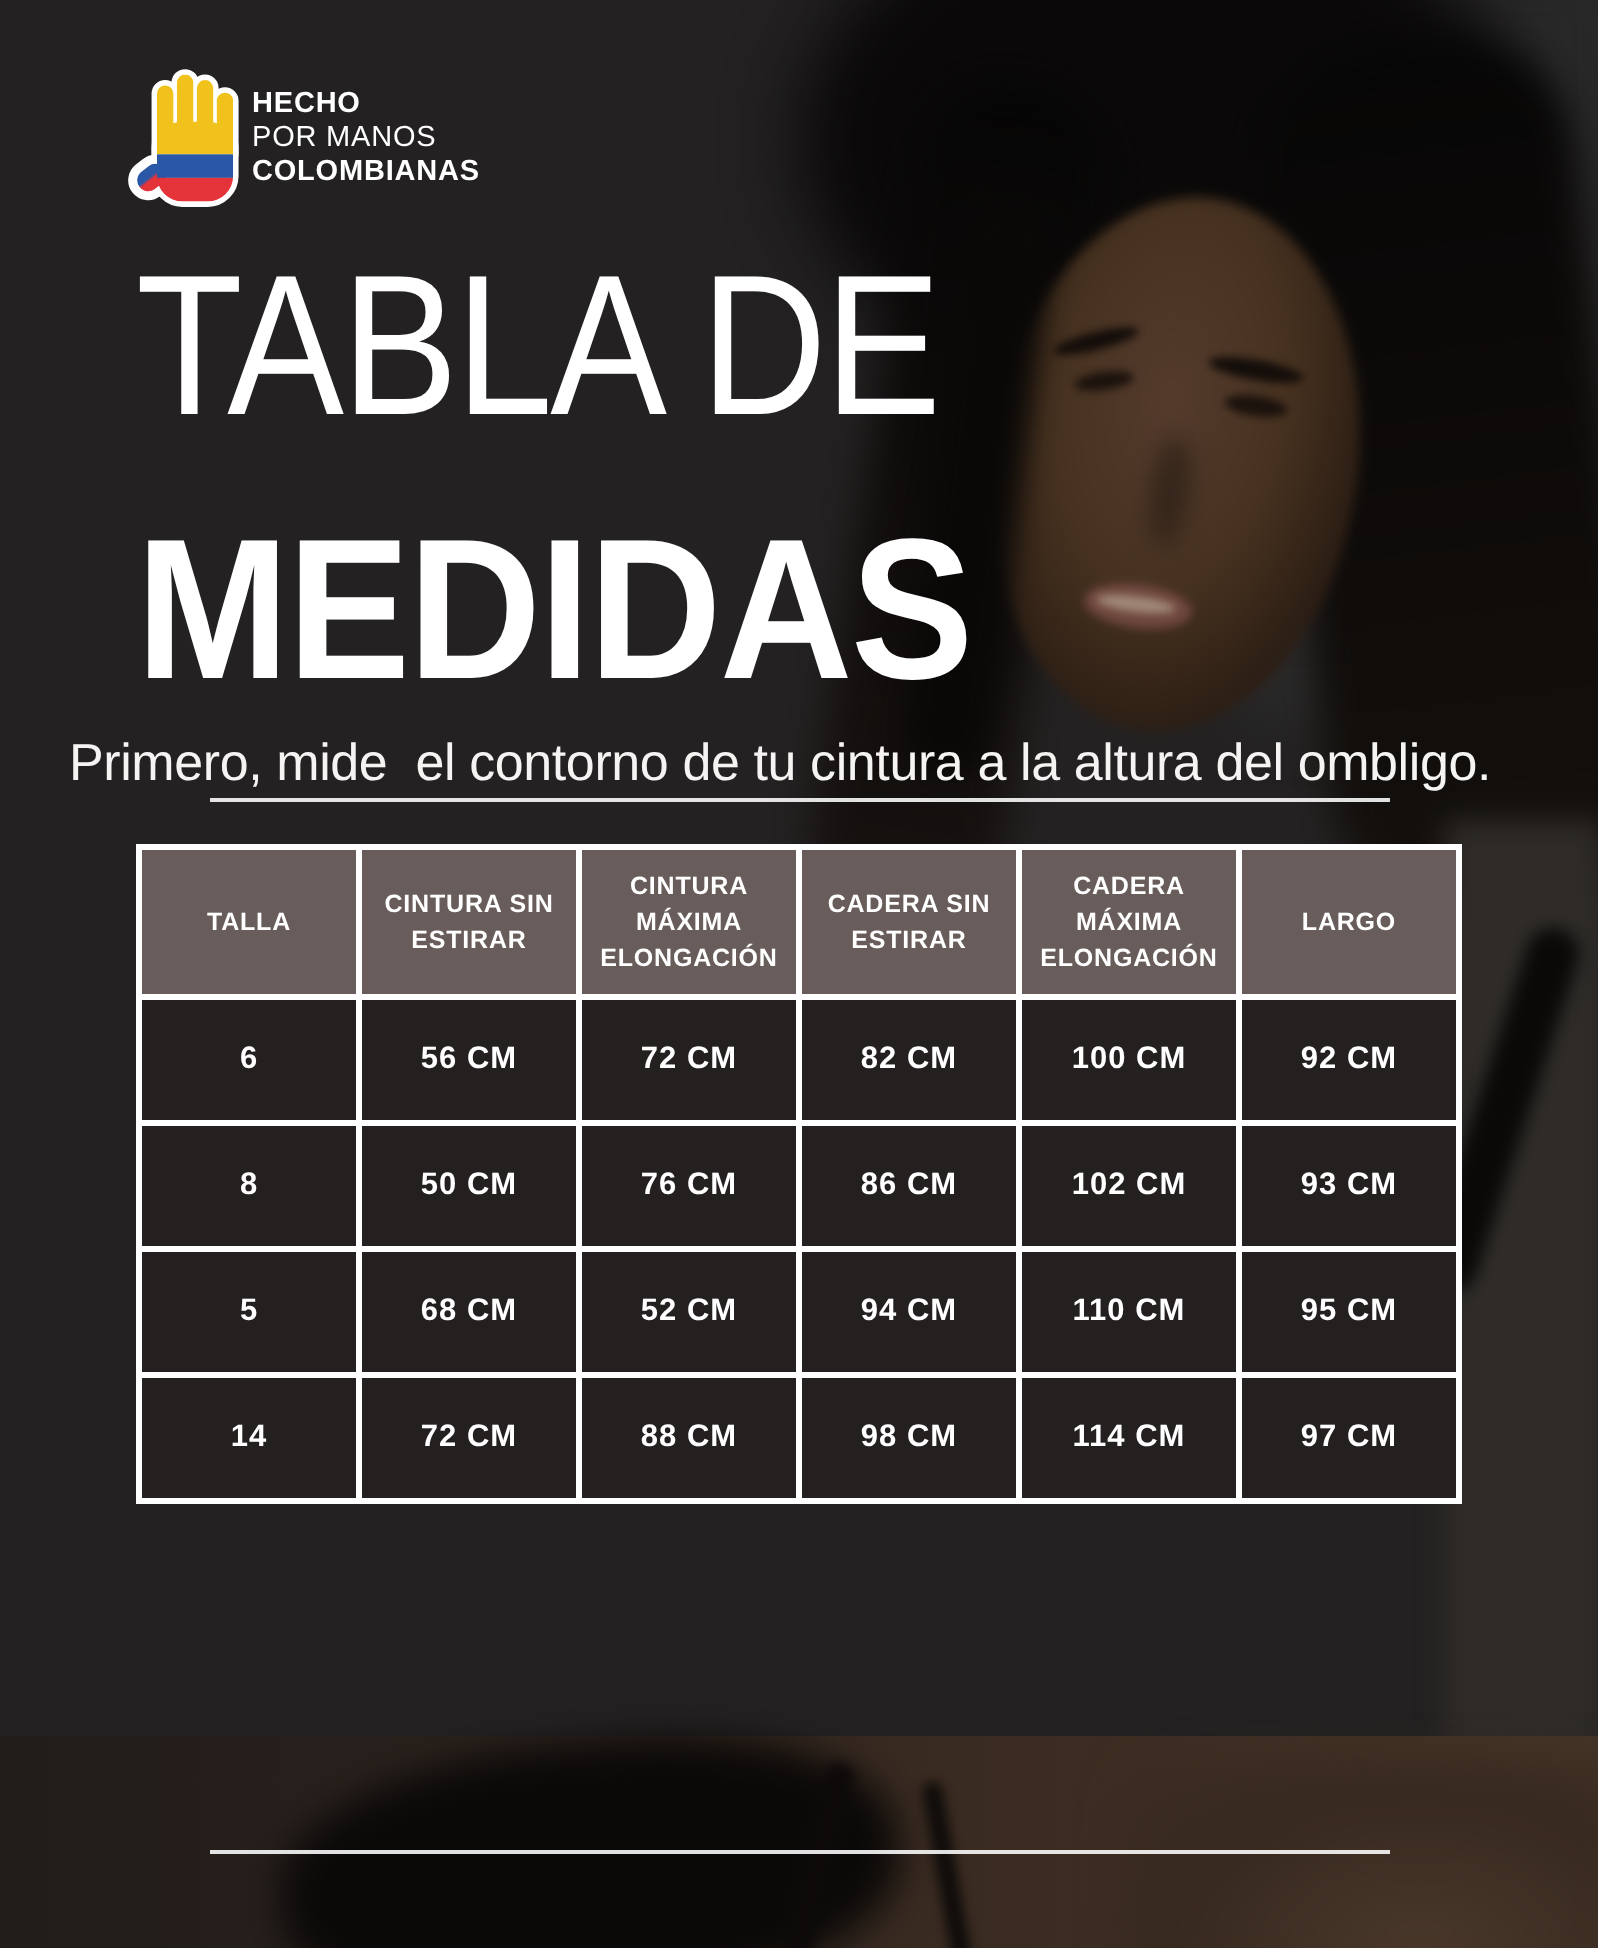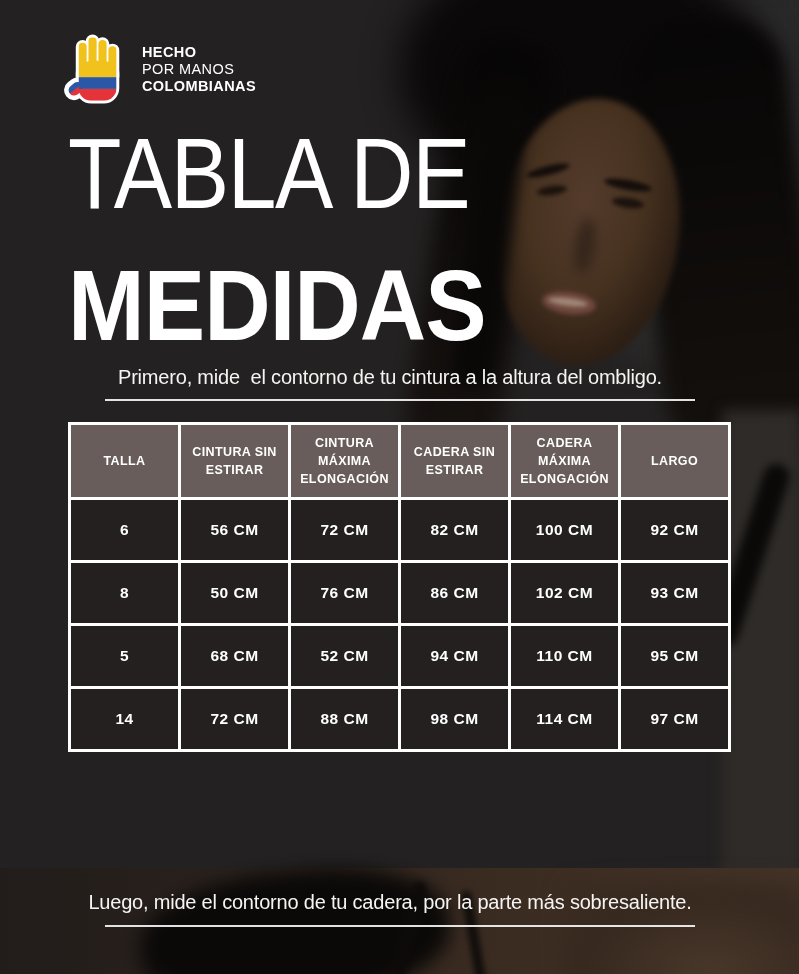--- a/index.html
+++ b/index.html
@@ -31,30 +31,30 @@
   .hair-strand-mid{left:738px;top:460px;width:26px;height:190px;background:#0b0908;border-radius:20px;filter:blur(4px);transform:rotate(18deg);}
   .bottom-band{left:0;top:868px;width:799px;height:106px;background:linear-gradient(90deg,#221d1b 0%,#2a211c 35%,#3a2b21 60%,#443327 100%);}
   .bottom-hair{left:140px;top:872px;width:310px;height:130px;background:#0b0908;border-radius:45%;filter:blur(9px);transform:rotate(-6deg);}
   .bottom-strand-a{left:400px;top:880px;width:14px;height:120px;background:#0d0a09;border-radius:10px;filter:blur(3px);transform:rotate(14deg);}
   .bottom-strand-b{left:470px;top:890px;width:10px;height:110px;background:#0f0c0a;border-radius:10px;filter:blur(3px);transform:rotate(-10deg);}
   .shoulder-warm{left:560px;top:880px;width:250px;height:110px;background:radial-gradient(ellipse at 60% 90%, #4a382b 0%, #37291f 60%, rgba(40,30,23,0) 100%);filter:blur(10px);}
 
   
   .content{position:absolute;inset:0;z-index:1;}
 
-  .logo{position:absolute;left:64px;top:30px;display:flex;align-items:center;gap:20px;}
+  .logo{position:absolute;left:64px;top:30px;display:flex;align-items:center;gap:4px;}
   .logo svg{display:block;}
   .logo-text{font-size:14.5px;line-height:17px;letter-spacing:.4px;color:#fff;}
   .logo-text .b{font-weight:bold;}
 
   .title{position:absolute;left:68px;top:122px;line-height:103px;color:#fff;white-space:nowrap;}
   .title .t1{display:inline-block;font-size:100px;font-weight:normal;letter-spacing:-1.5px;transform:scaleX(.875);transform-origin:left;}
   .title .t2{display:inline-block;font-size:100px;font-weight:bold;letter-spacing:-1px;transform:scaleX(.92);transform-origin:left;}
 
-  .instruction{position:absolute;left:0;width:780px;text-align:center;font-size:20px;color:#f5f4f3;white-space:pre;letter-spacing:-0.2px;}
+  .instruction{position:absolute;left:0;width:780px;text-align:center;font-size:26px;color:#f5f4f3;white-space:pre;letter-spacing:-0.2px;}
   .instr-top{top:366px;}
   .instr-bottom{top:891px;}
   .rule{position:absolute;left:105px;width:590px;height:2px;background:rgba(255,255,255,.88);}
   .rule-top{top:399px;}
   .rule-bottom{top:925px;}
 
   table.size-table{
     position:absolute;left:68px;top:422px;width:663px;
     border-collapse:collapse;table-layout:fixed;text-align:center;color:var(--text-white,#fff);
   }
@@ -185,16 +185,15 @@
           <td>14</td>
           <td>72 CM</td>
           <td>88 CM</td>
           <td>98 CM</td>
           <td>114 CM</td>
           <td>97 CM</td>
         </tr>
       </tbody>
   </table>
 
-  <div class="instruction instr-bottom">Luego, mide el contorno de tu cadera, por la parte más sobresaliente.</div>
   <div class="rule rule-bottom"></div>
 
 </div>
 
 </body></html>

